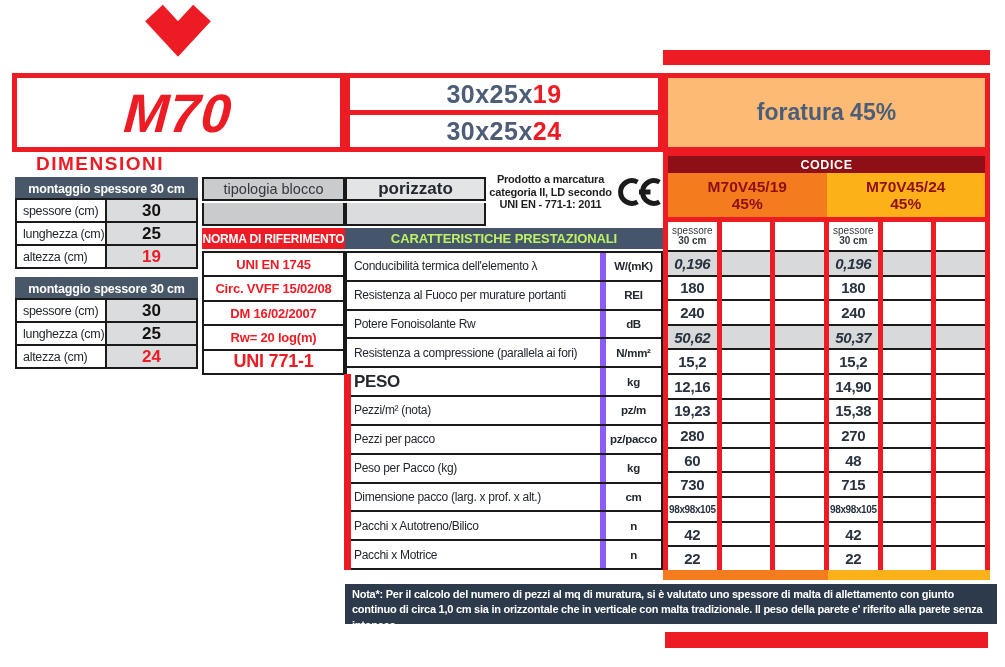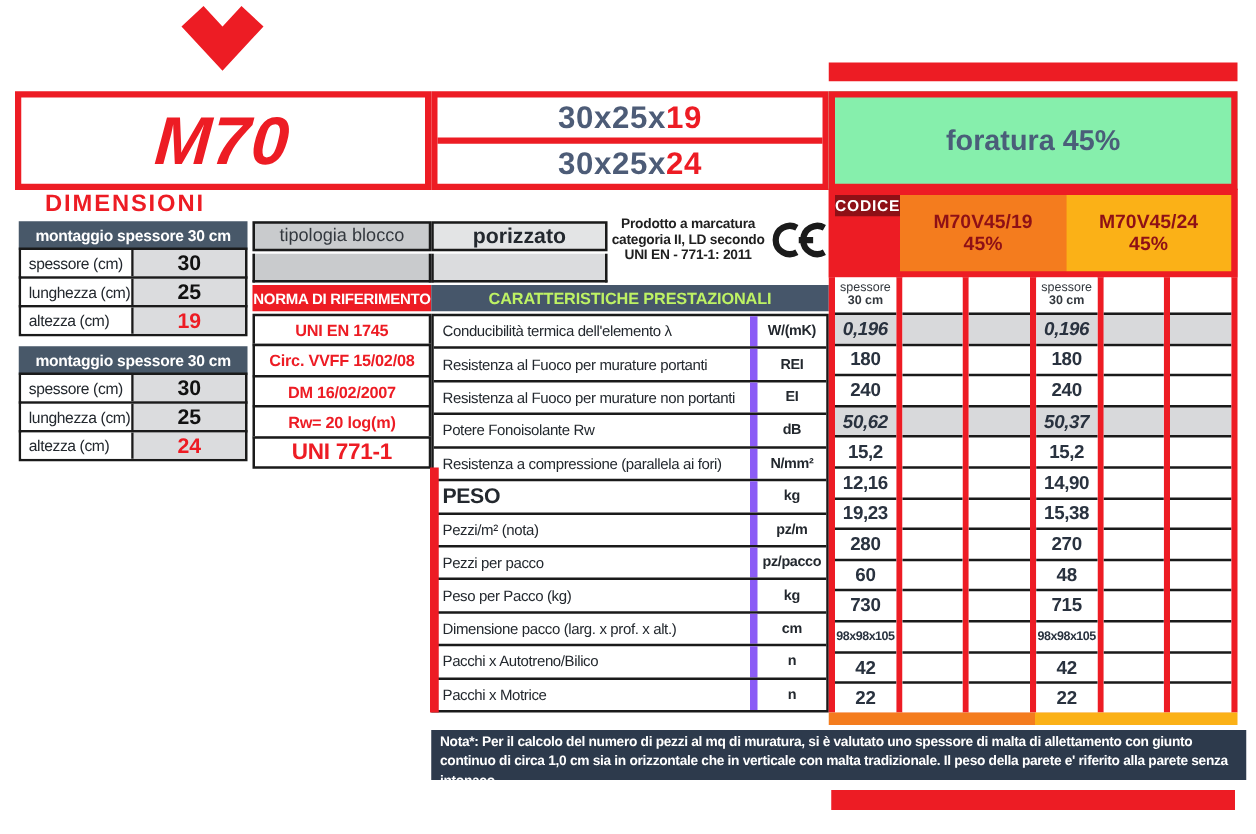--- a/index.html
+++ b/index.html
@@ -25,27 +25,27 @@
   .size-box { left: 345px; top: 73px; width: 318px; height: 79px;
     border: 5px solid #ED1C24; background:#fff; display:flex; flex-direction:column; }
   .size-row { flex:1; display:flex; align-items:center; justify-content:center;
     font-size: 25px; font-weight: 800; letter-spacing: .5px; }
   .size-row + .size-row { border-top: 5px solid #ED1C24; }
   .size-prefix { color: #4D5C77; }
   .size-num { color: #ED1C24; }
 
   .top-red-bar { left: 663px; top: 50px; width: 327px; height: 15px; background:#ED1C24; }
   .foratura-box { left: 663px; top: 73px; width: 327px; height: 79px;
-    border: 5px solid #ED1C24; background:#86efac;
+    border: 5px solid #ED1C24; background:#fdba74;
     display:flex; align-items:center; justify-content:center;
     font-size: 23px; font-weight: 800; color:#4A5E79; }
 
   
   .codice-box { left: 663px; top: 151px; width: 327px; height: 71px;
-    border: 5px solid #ED1C24; display:flex; flex-direction:row; background:#ED1C24; }
+    border: 5px solid #ED1C24; display:flex; flex-direction:column; background:#ED1C24; }
   .codice-bar { height: 17px; background:#8E1016; color:#fff; font-size: 12.5px;
     font-weight: 800; letter-spacing: .6px; display:flex; align-items:center; justify-content:center; }
   .codice-cells { flex:1; display:flex; }
   .codice-cell { flex:1; display:flex; flex-direction:column; align-items:center;
     justify-content:center; line-height: 1.12; font-size: 15.5px; font-weight: 800; color:#8E1016; }
   .codice-cell.c19 { background:#F47C1E; }
   .codice-cell.c24 { background:#FBB117; }
 
   
   .dimensioni-title { left: 36px; top: 153px; font-size: 19px; font-weight: 800;
@@ -238,24 +238,20 @@
   <div class="abs car-table">
       <div class="car-row">
         <div class="car-label">Conducibilità termica dell'elemento λ</div>
         <div class="car-unit">W/(mK)</div>
       </div>
       <div class="car-row">
         <div class="car-label">Resistenza al Fuoco per murature portanti</div>
         <div class="car-unit">REI</div>
       </div>
       <div class="car-row">
-        <div class="car-label">Resistenza al Fuoco per murature non portanti</div>
-        <div class="car-unit">EI</div>
-      </div>
-      <div class="car-row">
         <div class="car-label">Potere Fonoisolante Rw</div>
         <div class="car-unit">dB</div>
       </div>
       <div class="car-row">
         <div class="car-label">Resistenza a compressione (parallela ai fori)</div>
         <div class="car-unit">N/mm²</div>
       </div>
       <div class="car-row big">
         <div class="car-label">PESO</div>
         <div class="car-unit">kg</div>

